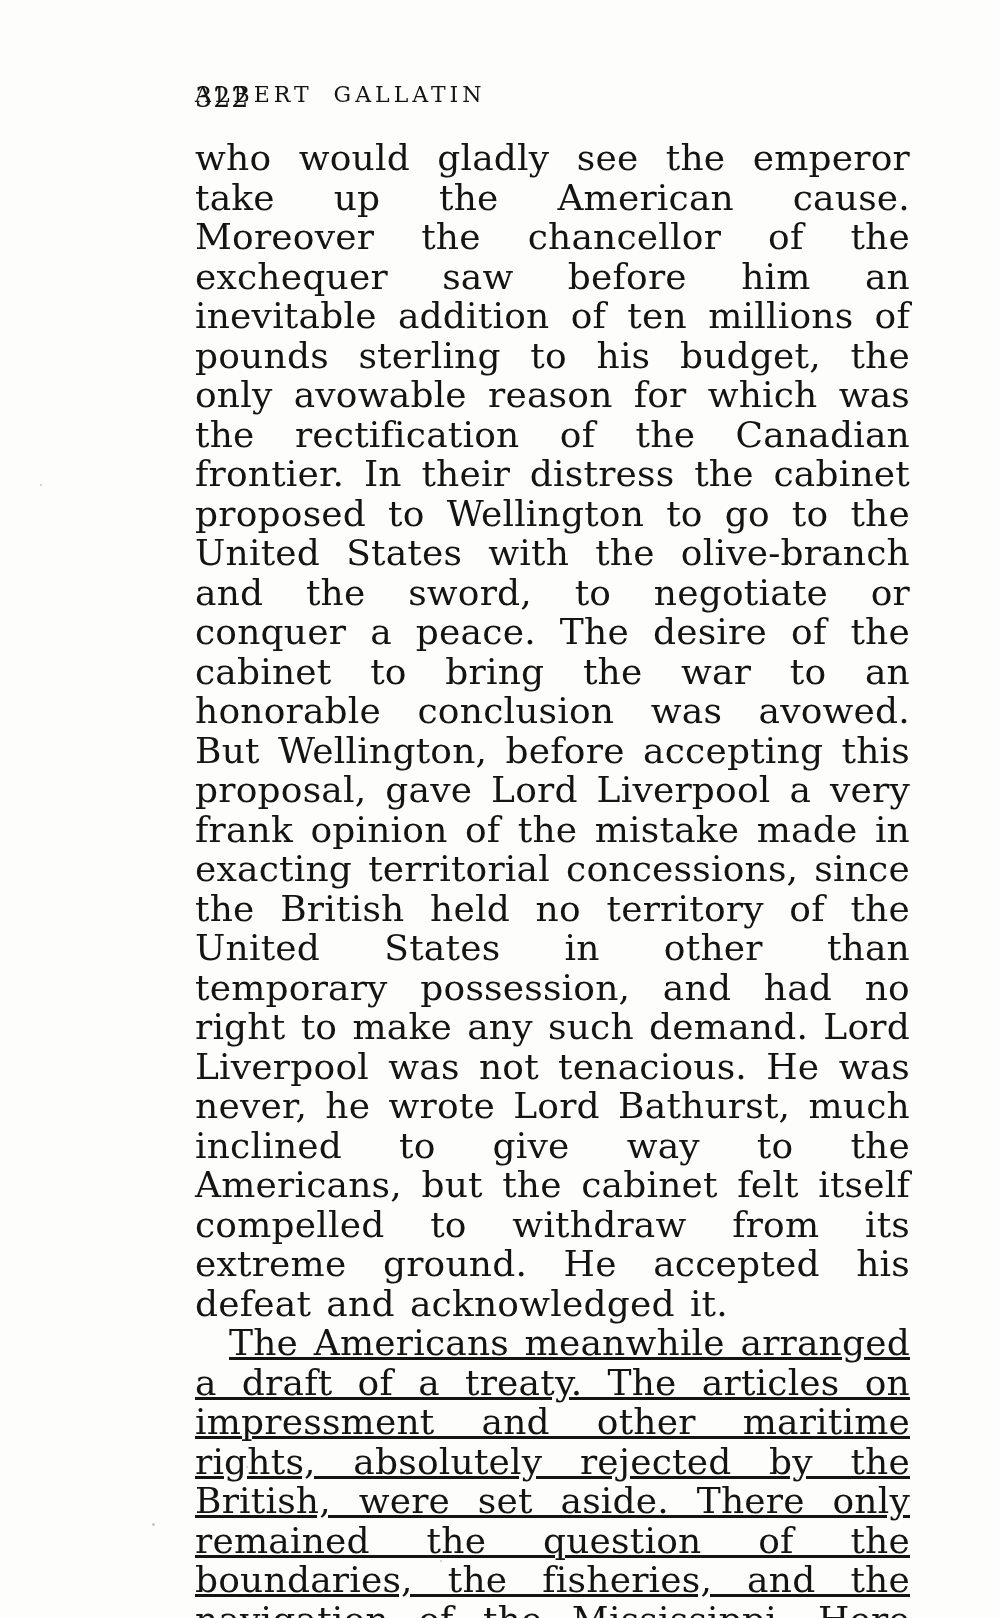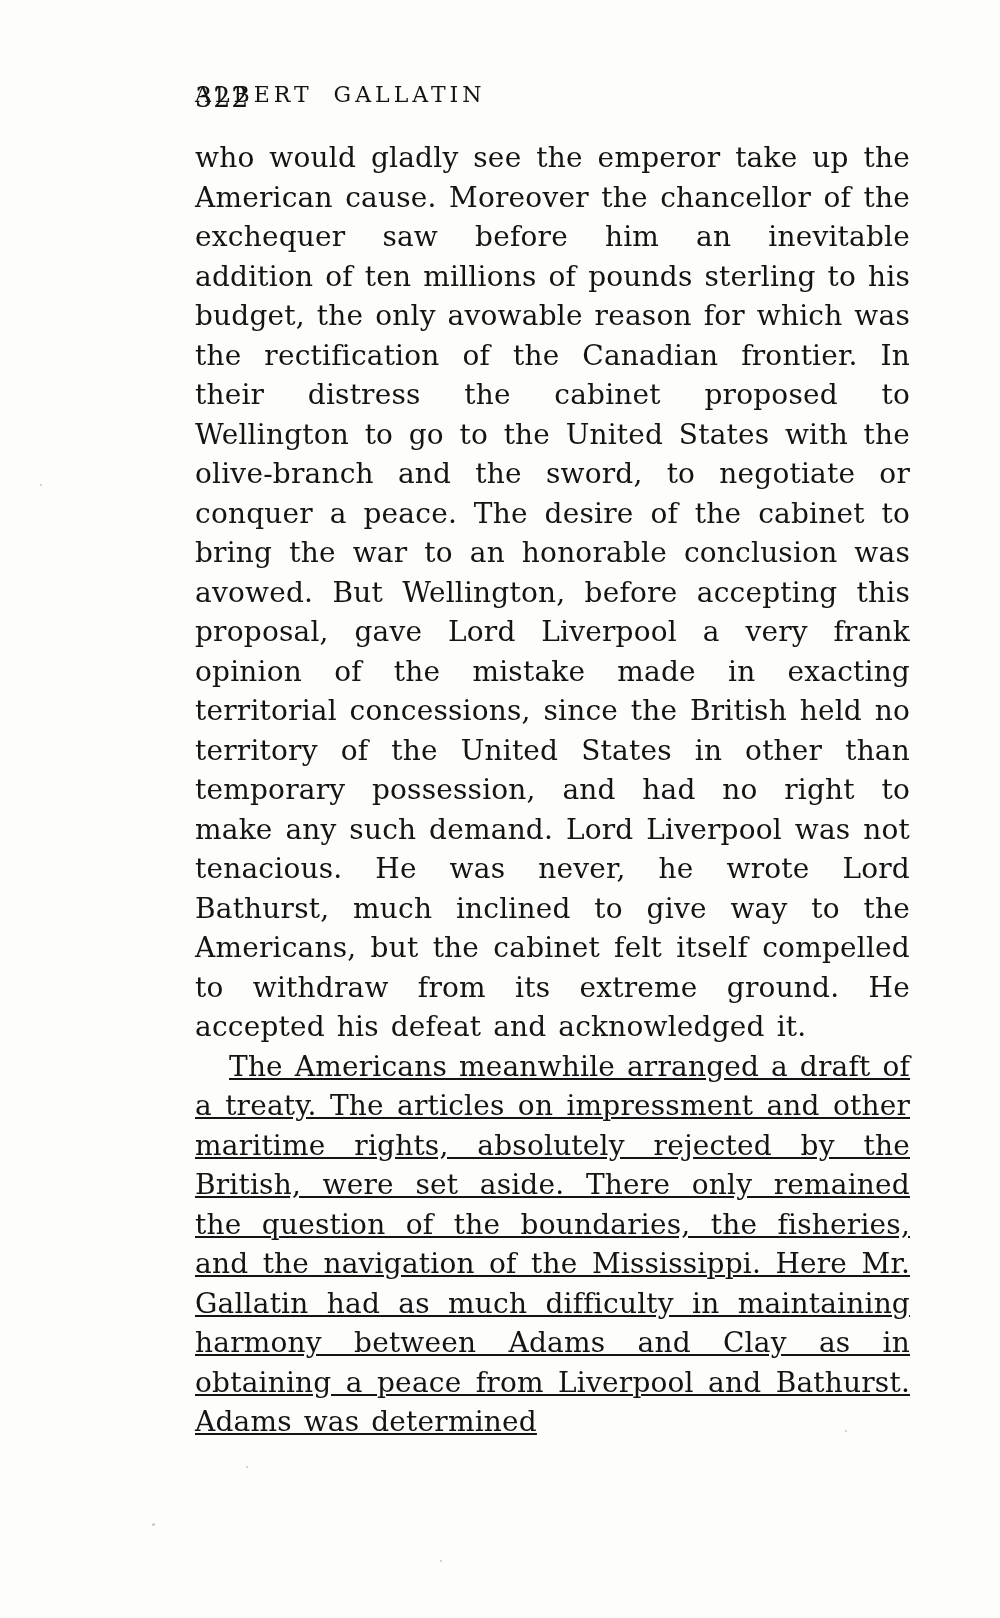--- a/index.html
+++ b/index.html
@@ -36,21 +36,21 @@
     font-size: 22px;
     letter-spacing: 4px;
     word-spacing: 10px;
   }
   .page-body {
     margin: 16px 90px 0 195px;
     width: 715px;
   }
   .paragraph {
     margin: 0;
-    font-size: 28px;
+    font-size: 36px;
     line-height: 39.5px;
     text-align: justify;
     word-spacing: 0.10em;
     letter-spacing: 0.2px;
   }
   .paragraph.indent {
     text-indent: 34px;
     text-decoration: underline;
   }
   

